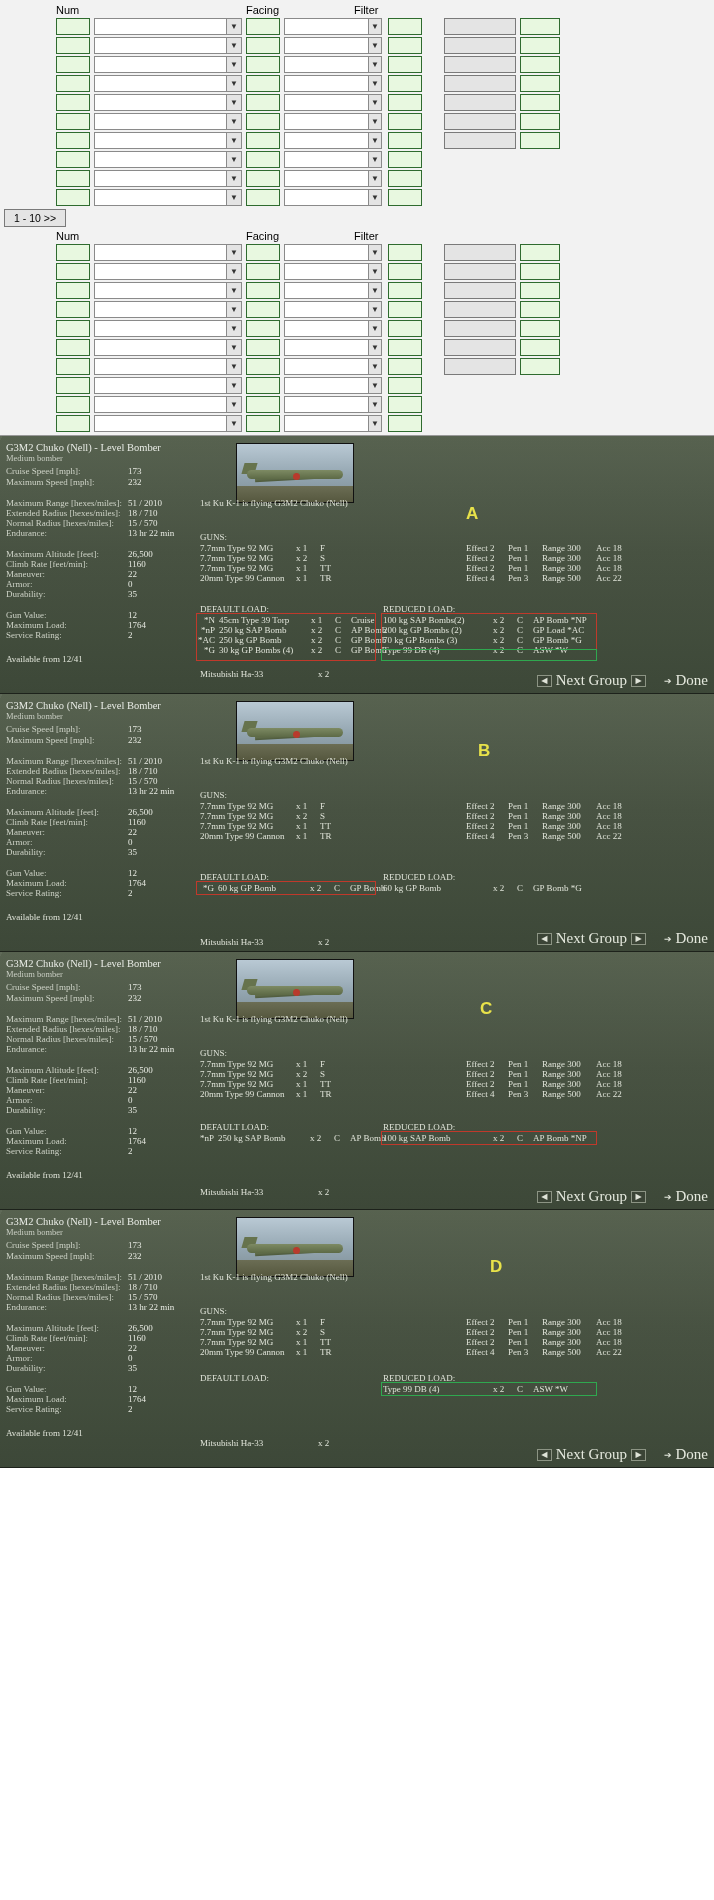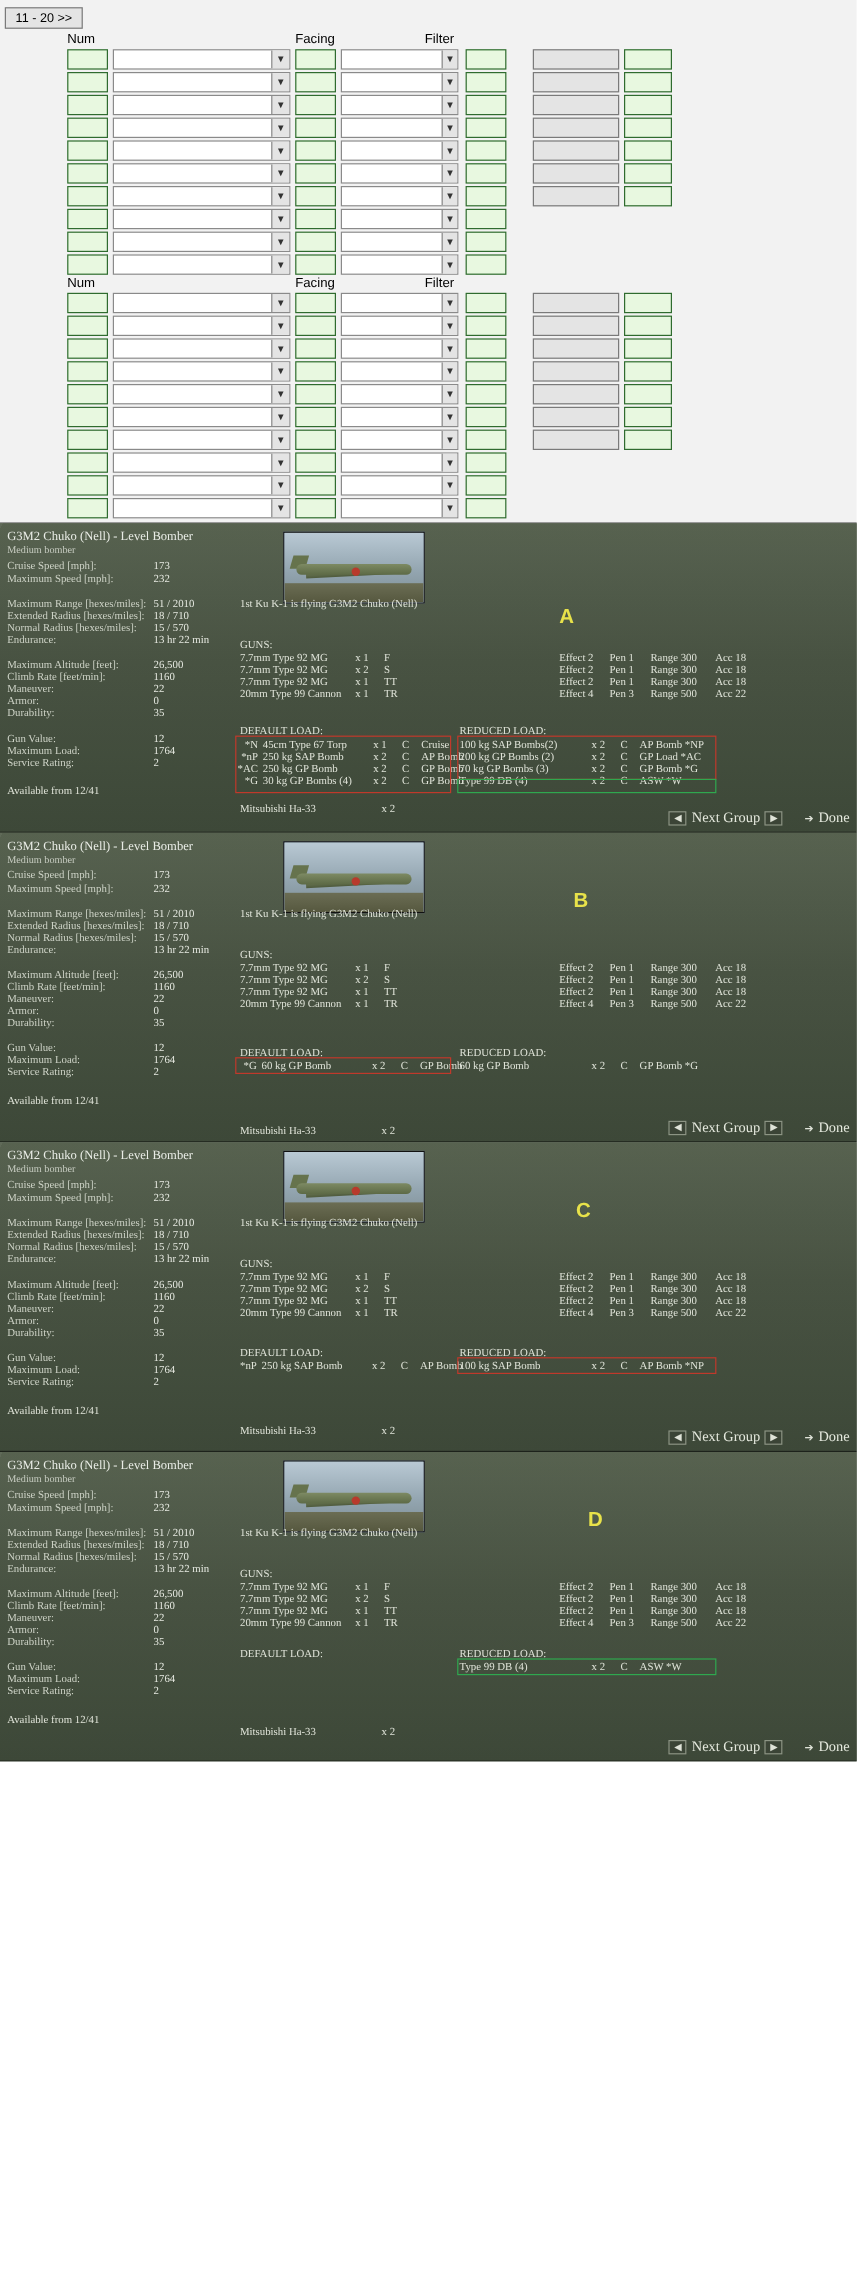--- a/index.html
+++ b/index.html
@@ -106,32 +106,29 @@
   .tbl td { padding:0 4px 0 0; white-space:nowrap; font-size:9px; }
 
   .boxred { position:absolute; border:1px solid #c0392b; }
   .boxgreen { position:absolute; border:1px solid #2fa84f; }
 
   .btnbar { position:absolute; right:6px; bottom:4px; display:flex; align-items:center; gap:4px; }
   .navb {
     width:15px; height:12px; background:#3b4436; border:1px solid #8c9484;
     color:#dfe3d8; font-size:8px; line-height:10px; text-align:center;
   }
-  .navlbl { font-size:12px; color:#e4e8dd; }
+  .navlbl { font-size:15px; color:#e4e8dd; }
   .doneb { font-size:9px; color:#e4e8dd; margin-left:14px; }
   .arrowglyph { font-size:9px; color:#dfe3d8; }
 </style>
 </head>
 <body>
 
 <div class="editor">
 
-  <div class="hdrbar">
-    <div class="pagebtn">11 - 20  &gt;&gt;</div>
-  </div>
 
   <div class="colhdr">
     <div style="width:52px"></div>
     <div class="c-num" style="width:190px;">Num</div>
     <div class="c-facing" style="width:108px;">Facing</div>
     <div class="c-filter">Filter</div>
   </div>
 
   <div id="rows-top">
       <div class="wrow">
@@ -229,20 +226,23 @@
         <div class="numbox"></div>
         <div class="selbox"><span></span><span class="arrow">▼</span></div>
         <div class="numbox"></div>
         <div class="fac"><span></span><span class="arrow">▼</span></div>
         <div class="filt"></div>
         <div class="spacer"></div>
         <div class="spacer2"></div>
       </div>
     </div>
 
+  <div class="hdrbar">
+    <div class="pagebtn">1 - 10  &gt;&gt;</div>
+  </div>
 
   <div class="colhdr">
     <div style="width:52px"></div>
     <div class="c-num" style="width:190px;">Num</div>
     <div class="c-facing" style="width:108px;">Facing</div>
     <div class="c-filter">Filter</div>
   </div>
 
   <div id="rows-bottom">
       <div class="wrow">
@@ -442,21 +442,21 @@
             <td>Acc 22</td>
           </tr>
         </tbody>
       </table>
       <div class="mid" style="left:200px;top:168px;">DEFAULT LOAD:</div>
       <div class="mid" style="left:383px;top:168px;">REDUCED LOAD:</div>
       <table class="tbl" style="left:198px;top:179px;border-collapse:collapse;">
         <tbody>
           <tr>
             <td style="width:20px;text-align:right;">*N</td>
-            <td style="width:92px">45cm Type 67 Torp</td>
+            <td style="width:92px">45cm Type 39 Torp</td>
             <td style="width:24px">x 1</td>
             <td style="width:16px">C</td>
             <td>Cruise</td>
           </tr>
           <tr>
             <td style="width:20px;text-align:right;">*nP</td>
             <td style="width:92px">250 kg SAP Bomb</td>
             <td style="width:24px">x 2</td>
             <td style="width:16px">C</td>
             <td>AP Bomb</td>

